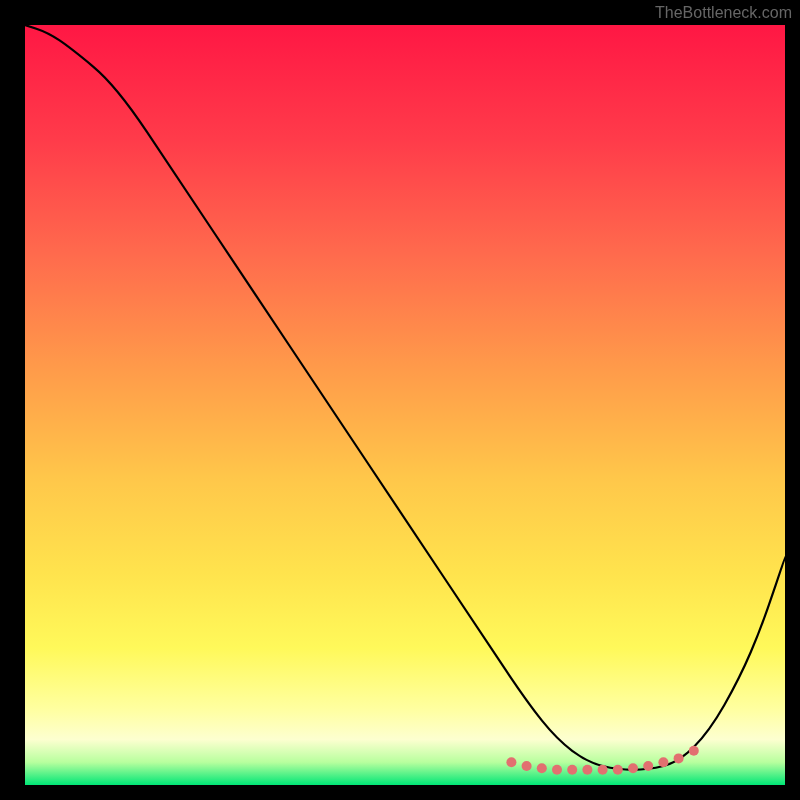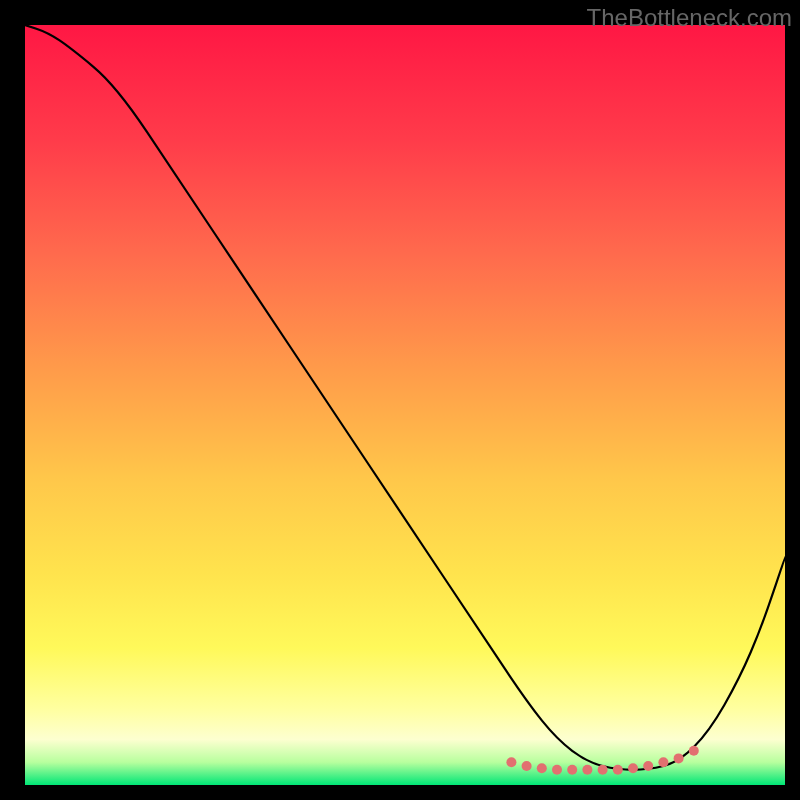--- a/index.html
+++ b/index.html
@@ -9,21 +9,21 @@
     background: #000;
     font-family: Arial, sans-serif;
     position: relative;
     overflow: hidden;
   }
   .watermark {
     position: absolute;
     top: 4px;
     right: 8px;
     color: #666;
-    font-size: 24px;
+    font-size: 16px;
     font-weight: 500;
     z-index: 10;
   }
   .chart-wrap {
     position: absolute;
     left: 25px;
     top: 25px;
     width: 760px;
     height: 760px;
   }

